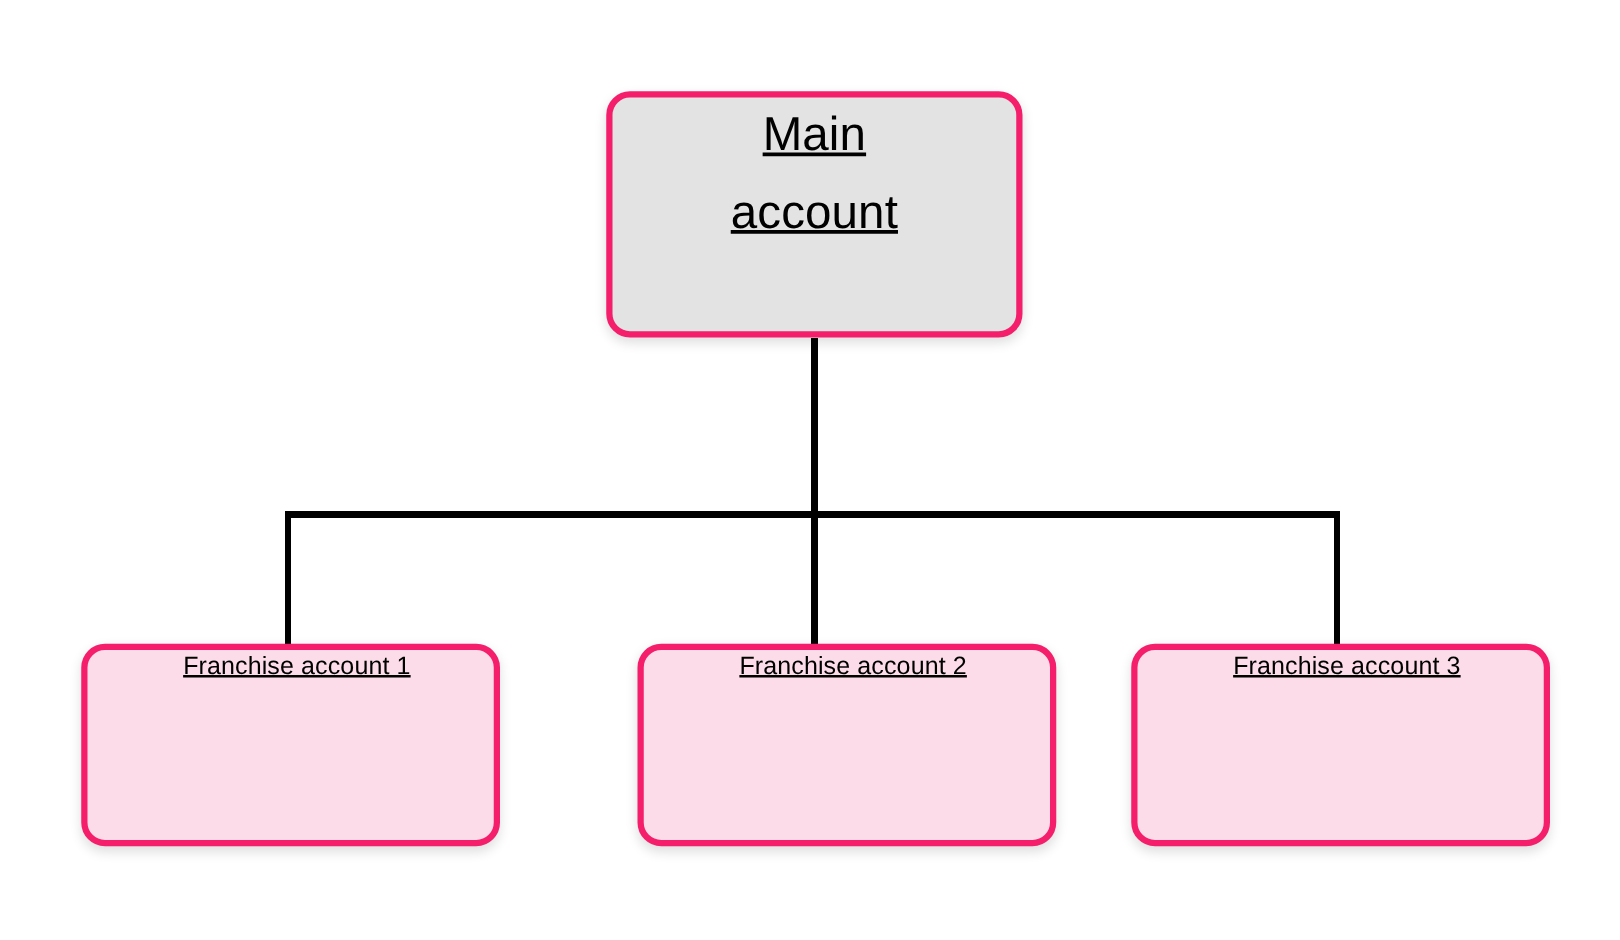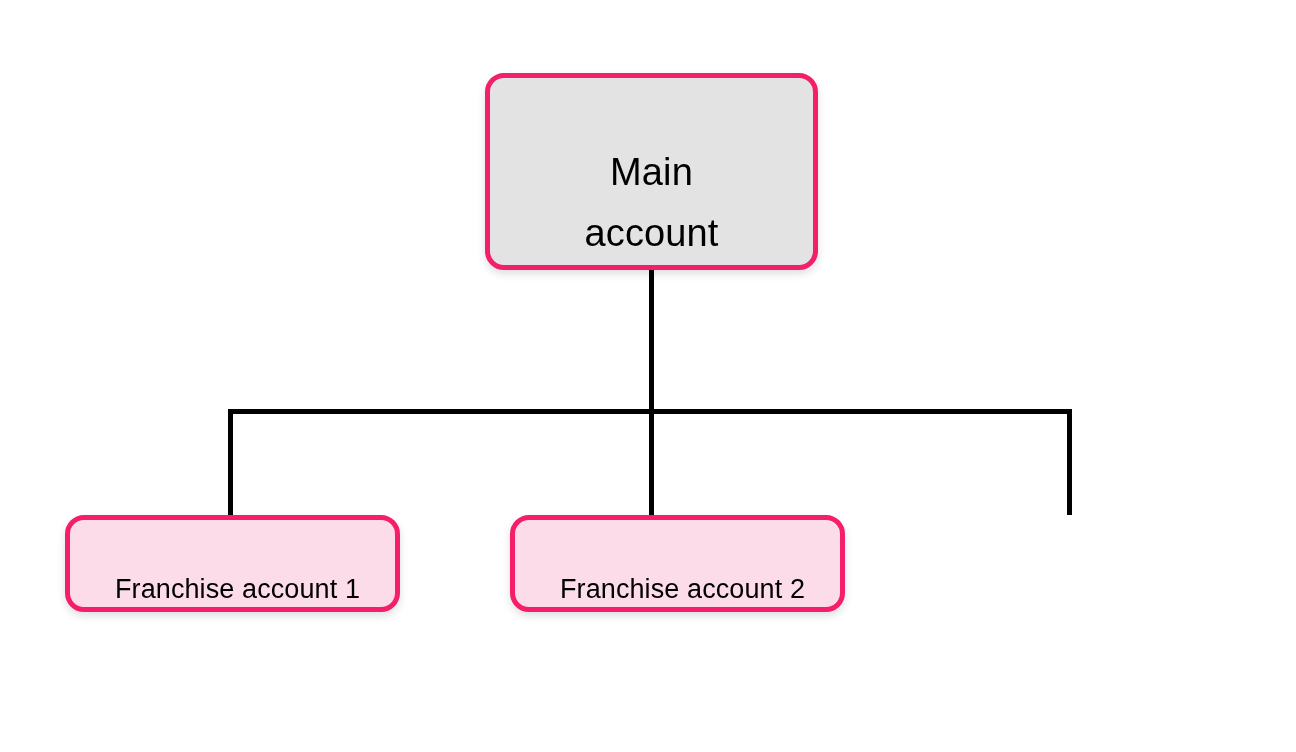--- a/index.html
+++ b/index.html
@@ -31,49 +31,50 @@
     z-index: 1;
     pointer-events: none;
   }
 
   
   .node {
     position: absolute;
     z-index: 2;
     box-sizing: border-box;
     display: flex;
-    align-items: flex-end;
+    align-items: flex-start;
     justify-content: center;
     text-align: center;
     color: #000000;
     box-shadow: 0 4px 9px rgba(0, 0, 0, 0.13);
+    text-decoration: underline;
   }
 
   .node-root {
     left: 485px;
     top: 73px;
     width: 333px;
     height: 197px;
     background: #e3e3e3;
     border: 5px solid #f41e6b;
     border-radius: 19px;
     font-size: 38px;
     line-height: 1.62;
     font-weight: 400;
     letter-spacing: 0.1px;
   }
 
   .node-leaf {
     top: 515px;
     width: 335px;
-    height: 97px;
+    height: 162px;
     background: #fcdce9;
     border: 5px solid #f41e6b;
     border-radius: 19px;
-    font-size: 27px;
+    font-size: 20px;
     line-height: 1.3;
     font-weight: 400;
     letter-spacing: 0.1px;
     padding-left: 10px;
   }
 
   .node-leaf-1 { left: 65px; }
   .node-leaf-2 { left: 510px; }
   .node-leaf-3 { left: 905px; }
 
@@ -105,14 +106,17 @@
   </div>
 
   <div class="node node-leaf node-leaf-1">
     <span class="node-label">Franchise account 1</span>
   </div>
 
   <div class="node node-leaf node-leaf-2">
     <span class="node-label">Franchise account 2</span>
   </div>
 
+  <div class="node node-leaf node-leaf-3">
+    <span class="node-label">Franchise account 3</span>
+  </div>
 
 </div>
 
 </body></html>

